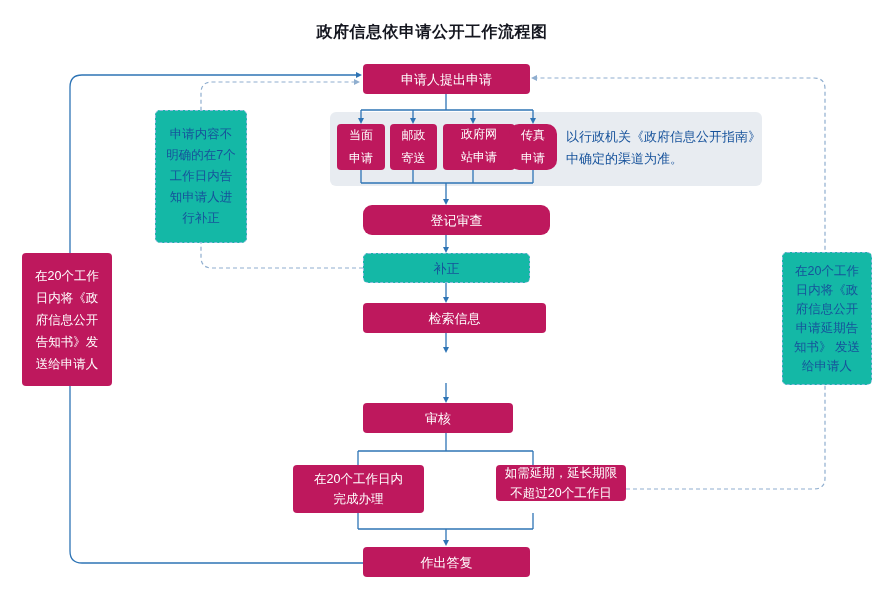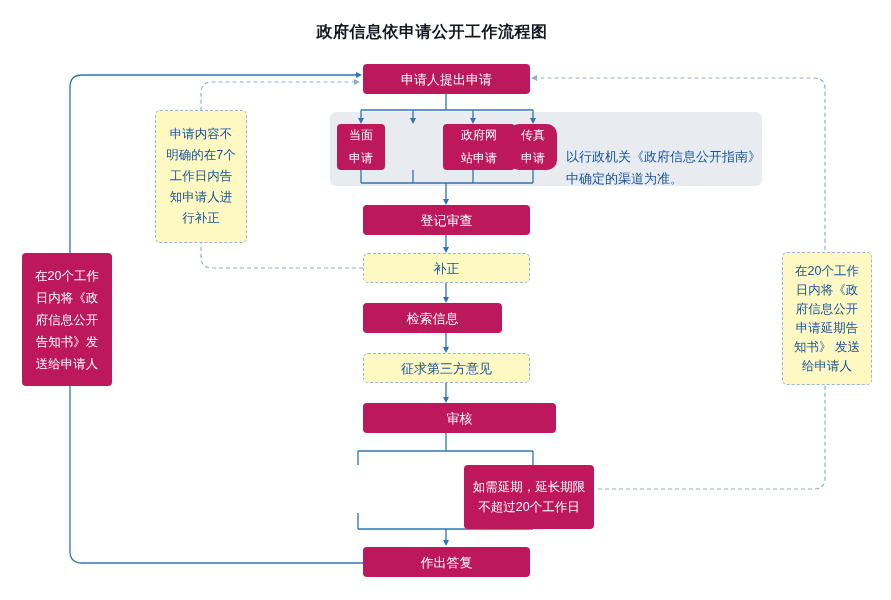--- a/index.html
+++ b/index.html
@@ -18,31 +18,31 @@
   }
   svg.lines{position:absolute;left:0;top:0;z-index:1;}
   .node{
     position:absolute;z-index:2;display:flex;align-items:center;justify-content:center;
     text-align:center;box-sizing:border-box;white-space:pre-line;
   }
   .dark{
     background:#be185d;color:#ffffff;border-radius:4px;font-size:13px;line-height:19px;
   }
   .light{
-    background:#fef9c3;color:#16529b;border:1px dashed #8fb8de;border-radius:5px;
+    background:#14b8a6;color:#16529b;border:1px dashed #8fb8de;border-radius:5px;
     font-size:13px;line-height:19px;
   }
   .chan{font-size:12px;line-height:23px;}
   .tall{line-height:22px;font-size:12.5px;padding:4px 6px;}
   .talln{line-height:21px;font-size:12.5px;padding:4px 6px;}
   .tallr{line-height:19px;font-size:12.5px;padding:4px 5px;}
   .pair{font-size:12.5px;line-height:20px;}
   .note{
     position:absolute;z-index:2;left:566px;top:126px;width:210px;
-    font-size:13px;line-height:22px;color:#16529b;white-space:pre-line;text-align:left;margin-top:20px;
+    font-size:13px;line-height:22px;color:#16529b;white-space:pre-line;text-align:left;
   }
 </style>
 </head>
 <body>
 
 <div class="stage">
 
   <div class="title">政府信息依申请公开工作流程图</div>
 
   <div class="panel"></div>
@@ -95,39 +95,42 @@
     <g fill="#8faecf" stroke="none">
       <polygon points="354,79 354,85 360,82"></polygon>
       <polygon points="537,75 537,81 531,78"></polygon>
     </g>
   </svg>
 
   <div class="node dark" style="left:363px;top:64px;width:167px;height:30px;">申请人提出申请</div>
 
   <div class="node dark chan" style="left:337px;top:124px;width:48px;height:46px;">当面
 申请</div>
-  <div class="node dark chan" style="left:443px;top:124px;width:72px;height:46px;">政府网
+  <div class="node dark chan" style="left:390px;top:124px;width:47px;height:46px;">邮政
+寄送</div>
+  <div class="node dark chan" style="left:443px;top:124px;width:72px;height:46px;font-family:Liberation Mono, monospace;">政府网
 站申请</div>
   <div class="node dark chan" style="left:509px;top:124px;width:48px;height:46px;border-radius:10px;">传真
 申请</div>
 
   <div class="note">以行政机关《政府信息公开指南》
 中确定的渠道为准。</div>
 
-  <div class="node dark" style="left:363px;top:205px;width:167px;height:30px;">登记审查</div>
+  <div class="node dark" style="left:363px;top:205px;width:187px;height:30px;border-radius:9px;">登记审查</div>
 
   <div class="node light" style="left:363px;top:253px;width:167px;height:30px;">补正</div>
 
-  <div class="node dark" style="left:363px;top:303px;width:139px;height:30px;">检索信息</div>
+  <div class="node dark" style="left:363px;top:303px;width:183px;height:30px;">检索信息</div>
 
-  <div class="node light" style="left:363px;top:353px;width:167px;height:30px;">征求第三方意见</div>
 
-  <div class="node dark" style="left:363px;top:403px;width:193px;height:30px;">审核</div>
+  <div class="node dark" style="left:363px;top:403px;width:150px;height:30px;">审核</div>
 
-  <div class="node dark pair" style="left:464px;top:465px;width:130px;height:64px;">如需延期，延长期限
+  <div class="node dark pair" style="left:293px;top:465px;width:131px;height:48px;">在20个工作日内
+完成办理</div>
+  <div class="node dark pair" style="left:496px;top:465px;width:130px;height:36px;">如需延期，延长期限
 不超过20个工作日</div>
 
   <div class="node dark" style="left:363px;top:547px;width:167px;height:30px;">作出答复</div>
 
   <div class="node dark tall" style="left:22px;top:253px;width:90px;height:133px;">在20个工作
 日内将《政
 府信息公开
 告知书》发
 送给申请人</div>
 

